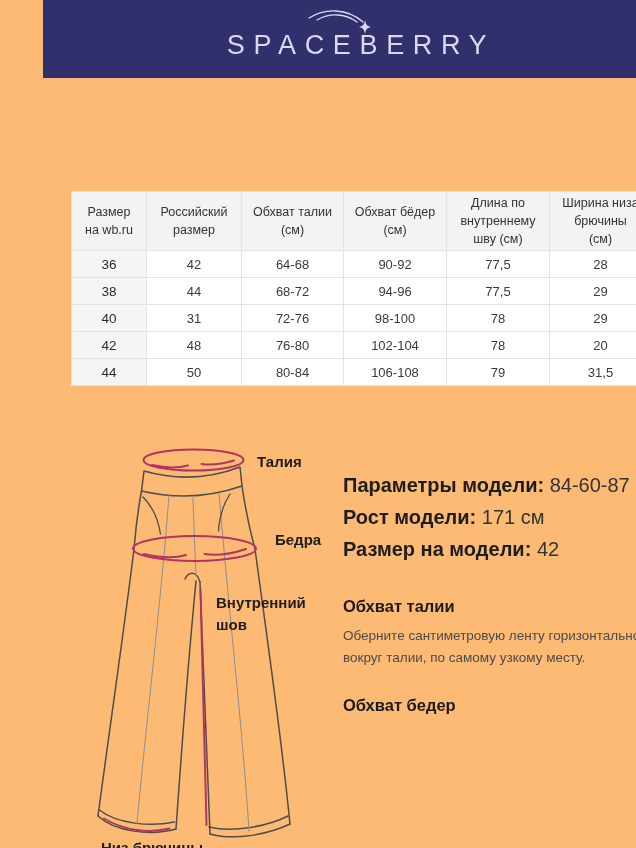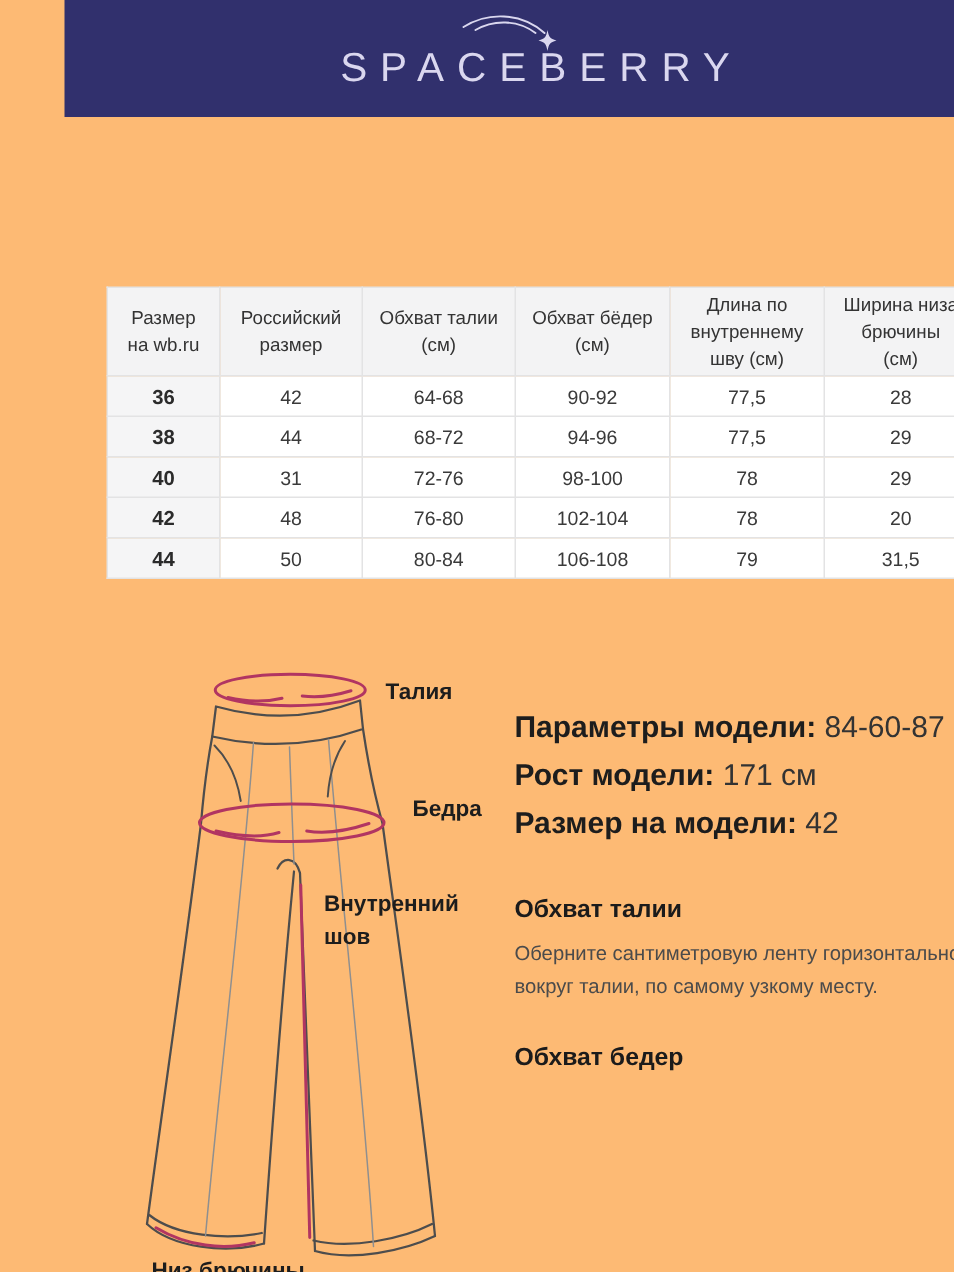--- a/index.html
+++ b/index.html
@@ -35,21 +35,21 @@
     border:1px solid var(--table-border,#e3e3e4);
     text-align:center;vertical-align:middle;padding:2px 4px;
   }
   table.size thead th{
     background:var(--table-head-bg,#f3f3f4);
     font-weight:400;font-size:12.5px;color:#333;
     height:52px;line-height:1.45;white-space:pre-line;
   }
   table.size tbody tr{height:27px;}
   table.size tbody th{
-    background:#f5f5f6;font-weight:700;font-size:13.5px;color:#2b2b2b;
+    background:#f5f5f6;font-weight:400;font-size:13.5px;color:#2b2b2b;
   }
   table.size tbody td{background:#fff;}
 
   
   .bottom{display:flex;margin-top:47px;}
   .diagram{position:relative;width:260px;height:440px;margin-left:30px;flex:none;}
   .diagram svg{position:absolute;left:0;top:0;}
   .dlabel{
     position:absolute;font-size:15px;font-weight:600;color:#1d1d1d;line-height:1.45;
   }

